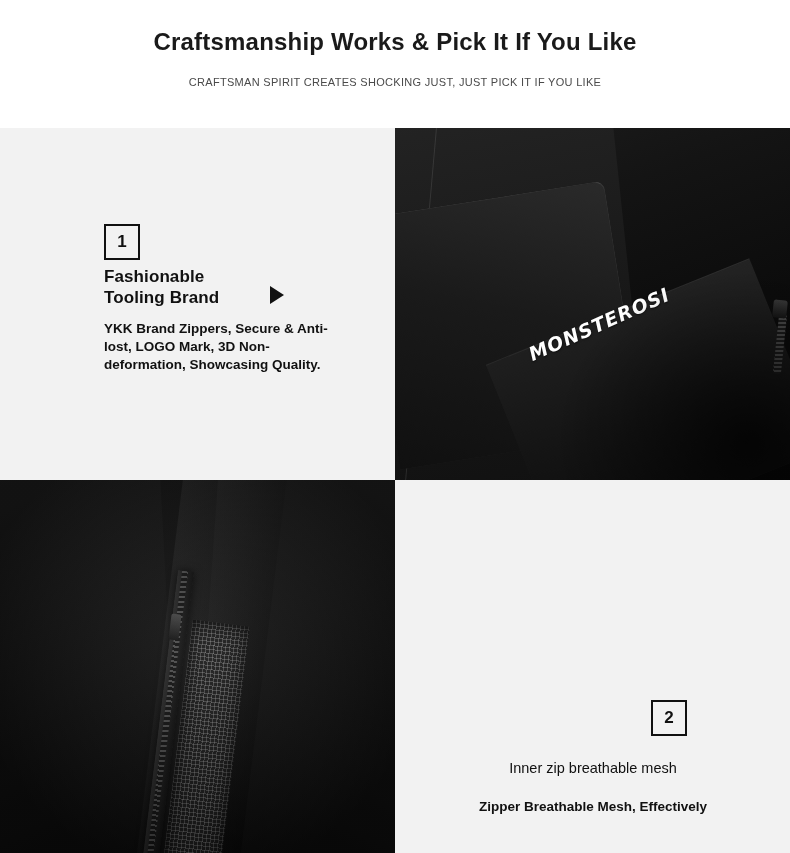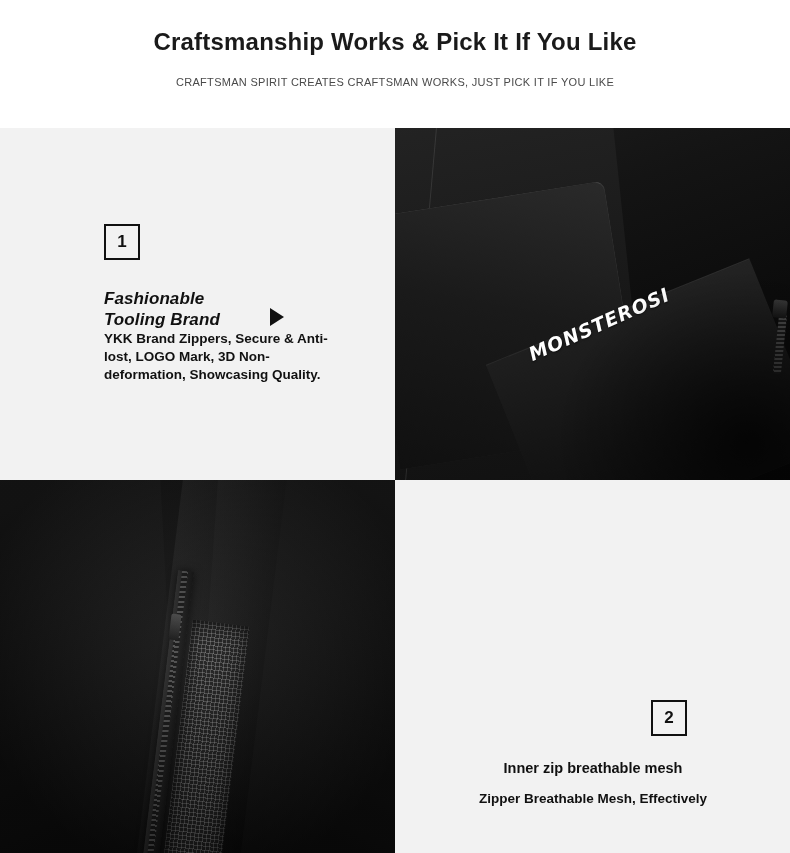--- a/index.html
+++ b/index.html
@@ -72,43 +72,43 @@
     border: 2px solid #111111;
     display: flex;
     align-items: center;
     justify-content: center;
     font-size: 17px;
     font-weight: bold;
     color: #111111;
     box-sizing: border-box;
   }
   .block1 .head {
-    margin-top: 28px;
+    margin-top: 6px;
     font-size: 17px;
     font-weight: bold;
     color: #111111;
     line-height: 21px;
     letter-spacing: 0.1px;
-    font-style: italic;
   }
   .arrow-row {
     position: relative;
     height: 0;
   }
   .arrow {
     position: absolute;
     left: 166px;
     top: -22px;
     width: 0;
     height: 0;
     border-top: 9px solid transparent;
     border-bottom: 9px solid transparent;
     border-left: 14px solid #111111;
   }
   .block1 .body {
+    margin-top: 12px;
     font-size: 13.5px;
     font-weight: bold;
     color: #111111;
     line-height: 18px;
     letter-spacing: 0px;
     max-width: 232px;
   }
   .block2-wrap {
     position: absolute;
     left: 22px;
@@ -125,26 +125,26 @@
     justify-content: center;
     font-size: 17px;
     font-weight: bold;
     color: #111111;
     box-sizing: border-box;
     margin-left: 234px;
   }
   .b2-head {
     margin-top: 22px;
     font-size: 14.5px;
-    font-weight: bold;
+    font-weight: normal;
     color: #111111;
     line-height: 20px;
   }
   .b2-body {
-    margin-top: 12px;
+    margin-top: 20px;
     font-size: 13.5px;
     font-weight: bold;
     color: #111111;
     line-height: 18px;
   }
 
   
   .photo-tr {
     position: absolute;
     inset: 0;
@@ -323,21 +323,21 @@
     background: radial-gradient(ellipse at 50% 45%, rgba(255,255,255,0.05), rgba(0,0,0,0.45) 80%);
   }
 </style>
 </head>
 <body>
 
 <div class="page">
 
   <div class="header">
     <div class="header-title">Craftsmanship Works &amp; Pick It If You Like</div>
-    <div class="header-sub">CRAFTSMAN SPIRIT CREATES CRAFTSMAN WORKS, JUST PICK IT IF YOU LIKE</div>
+    <div class="header-sub">CRAFTSMAN SPIRIT CREATES SHOCKING JUST, JUST PICK IT IF YOU LIKE</div>
   </div>
 
   <div class="grid">
 
     <div class="cell cell-tl">
       <div class="block1">
         <div class="num-box">1</div>
         <div class="head">
           <div>Fashionable</div>
           <div>Tooling Brand</div>

